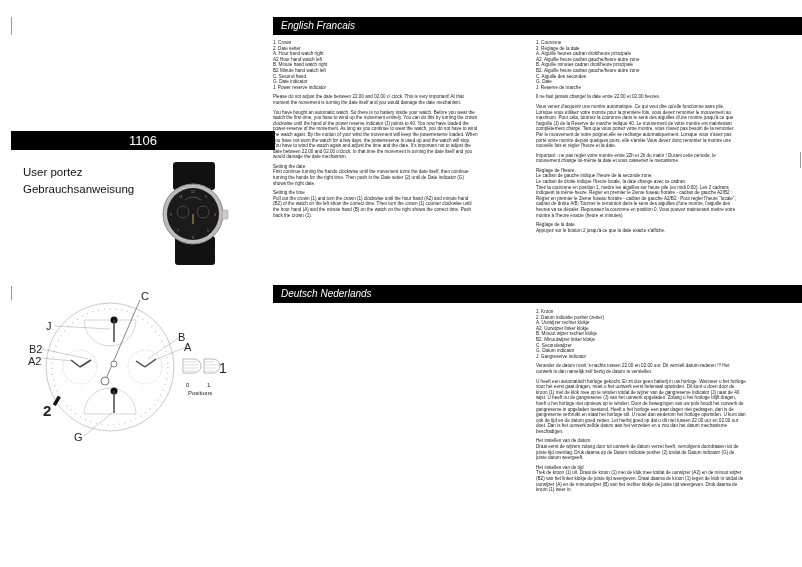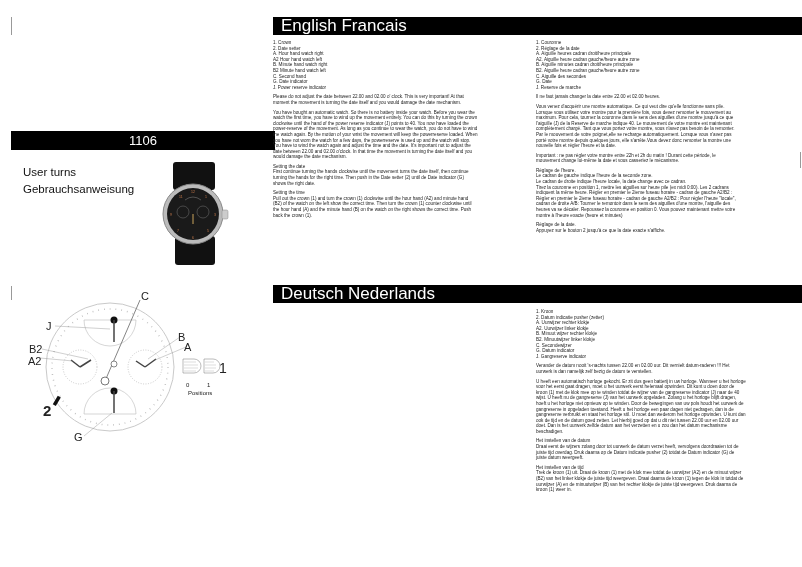--- a/index.html
+++ b/index.html
@@ -1,38 +1,38 @@
 <!DOCTYPE html>
 <html><head>
 <meta charset="utf-8">
 <style>
   html, body { margin:0; padding:0; background:#ffffff; }
   body { width:802px; height:567px; position:relative; overflow:hidden; font-family:"Liberation Sans", sans-serif; color:#111; }
   .crop-mark { position:absolute; width:1px; background:#999; }
   .title-bar { position:absolute; background:#000; color:#fff; }
   .model-bar { left:11px; top:131px; width:264px; height:19px; font-size:13px; text-align:center; line-height:19px; }
-  .lang-bar { height:18px; font-size:17px; line-height:18px; padding-left:8px; box-sizing:border-box; }
+  .lang-bar { height:18px; font-size:10px; line-height:18px; padding-left:8px; box-sizing:border-box;font-style:italic; }
   .manual-titles { position:absolute; left:23px; top:164px; font-size:11.5px; line-height:17px; }
   .manual-titles div { white-space:nowrap; }
   .watch-photo { position:absolute; left:155px; top:160px; width:80px; height:107px; }
   .col { position:absolute; font-size:4.6px; line-height:5.6px; color:#222; }
   .col p { margin:0 0 4px 0; }
   .col .list div { white-space:nowrap; }
   .diagram { position:absolute; left:0; top:285px; width:260px; height:180px; }
   .lbl { font-family:"Liberation Sans", sans-serif; font-size:11px; fill:#222; }
 </style>
 </head>
 <body>
 
 <div class="crop-mark" style="left:11px;top:17px;height:18px;"></div>
 <div class="crop-mark" style="left:11px;top:286px;height:14px;"></div>
 
 <div class="title-bar model-bar"><span>1106</span></div>
 <div class="manual-titles">
-  <div>User turns</div>
+  <div>User portez</div>
   <div>Gebrauchsanweisung</div>
 </div>
 
 <svg class="watch-photo" viewBox="0 0 80 107">
   <rect x="18" y="2" width="42" height="28" rx="3" fill="#111"></rect>
   <rect x="20" y="76" width="40" height="29" rx="3" fill="#111"></rect>
   <circle cx="38" cy="54" r="30" fill="#bbb" stroke="#888" stroke-width="1"></circle>
   <circle cx="38" cy="54" r="26" fill="#1a1a1a"></circle>
   <rect x="67" y="50" width="6" height="9" rx="1.5" fill="#ccc" stroke="#888" stroke-width="0.5"></rect>
   <circle cx="28" cy="52" r="6" fill="none" stroke="#666" stroke-width="0.6"></circle>

